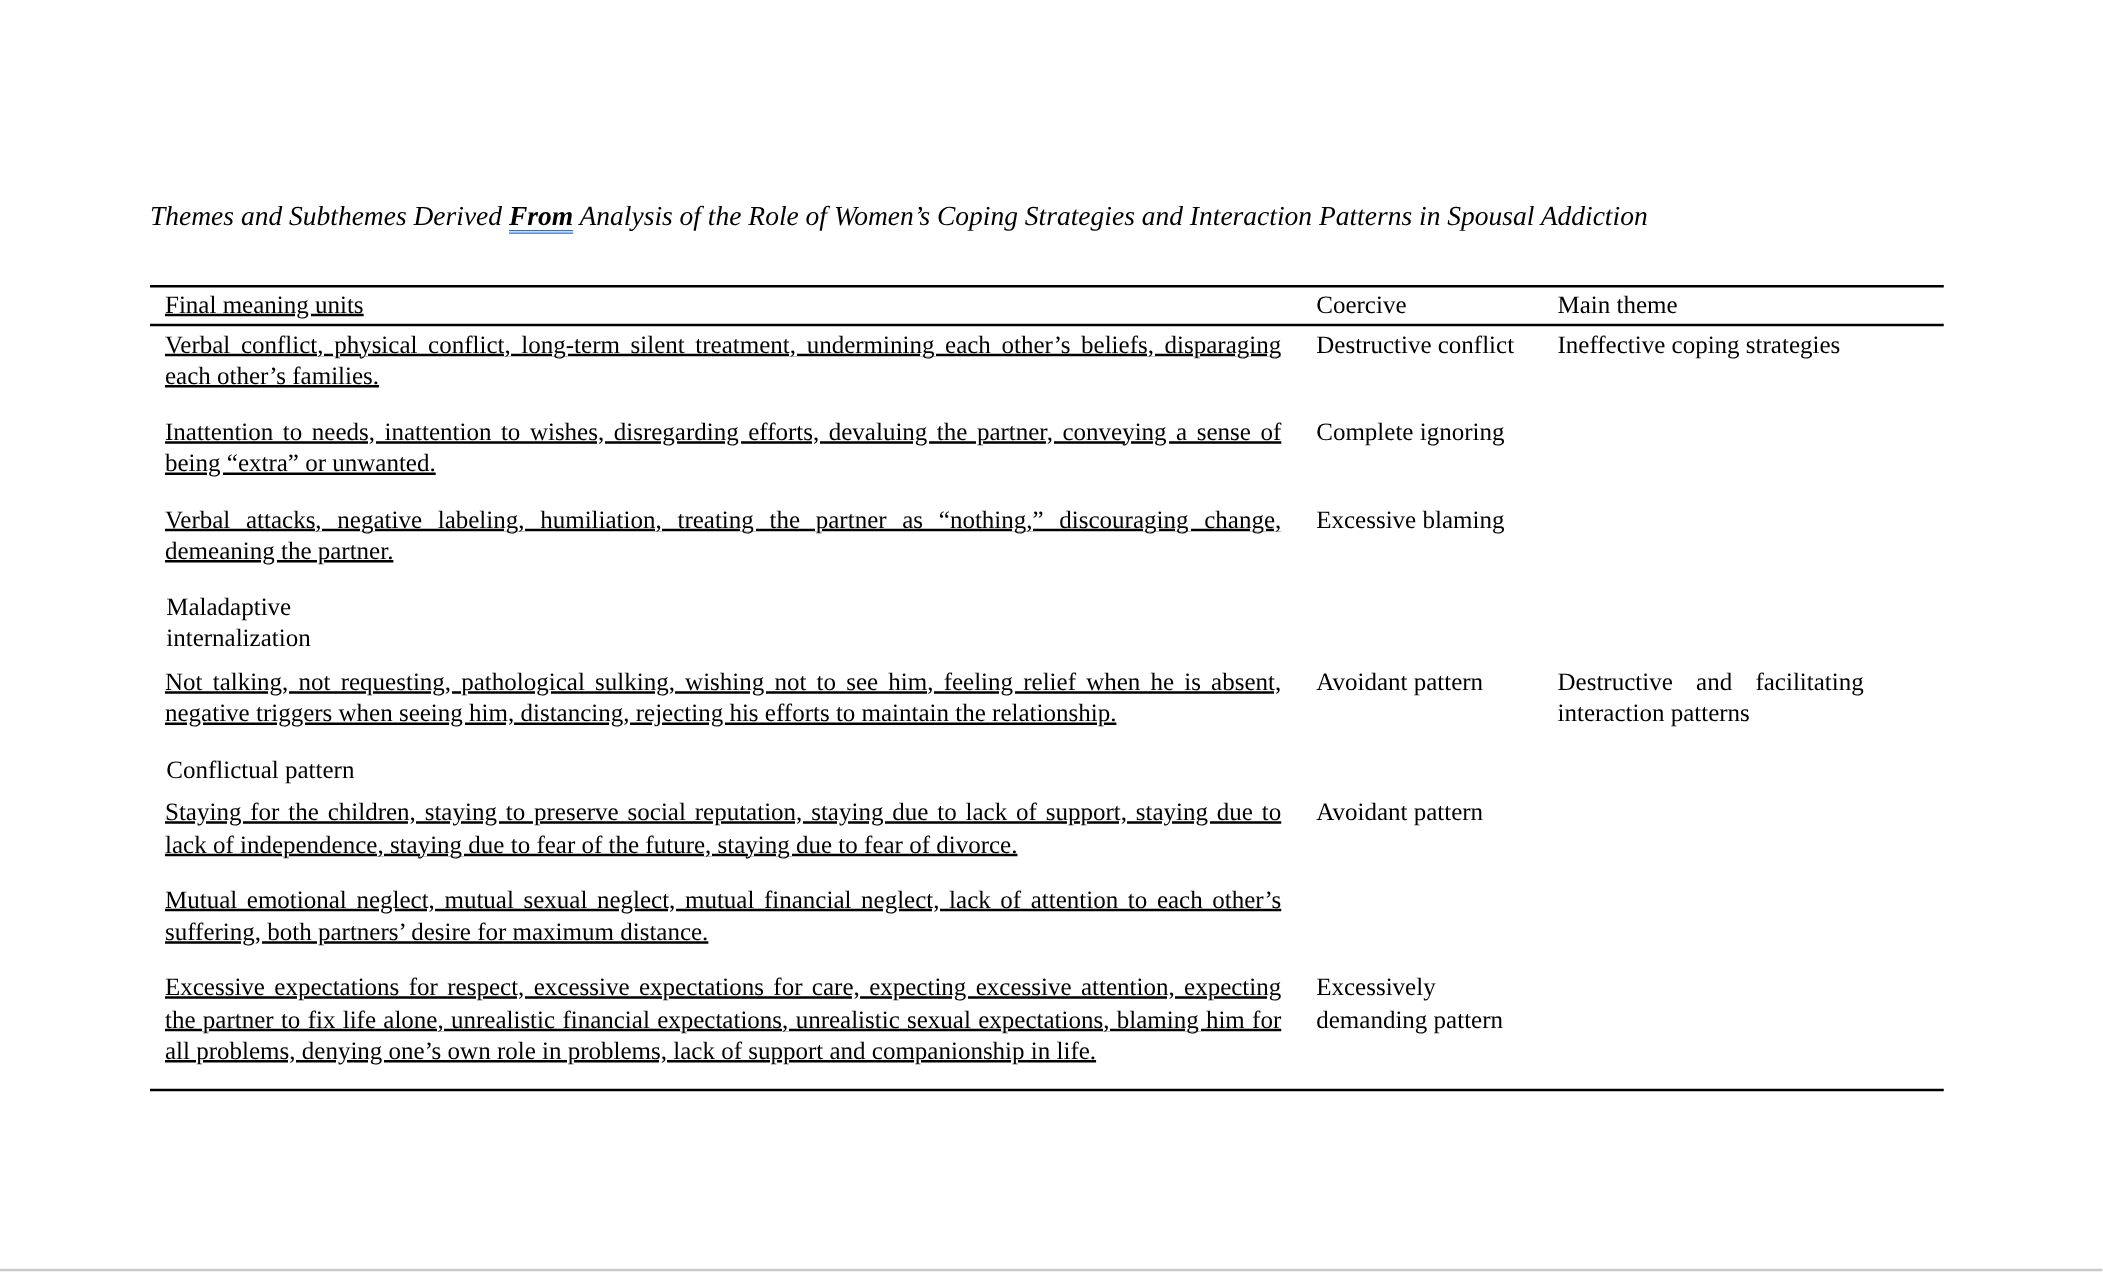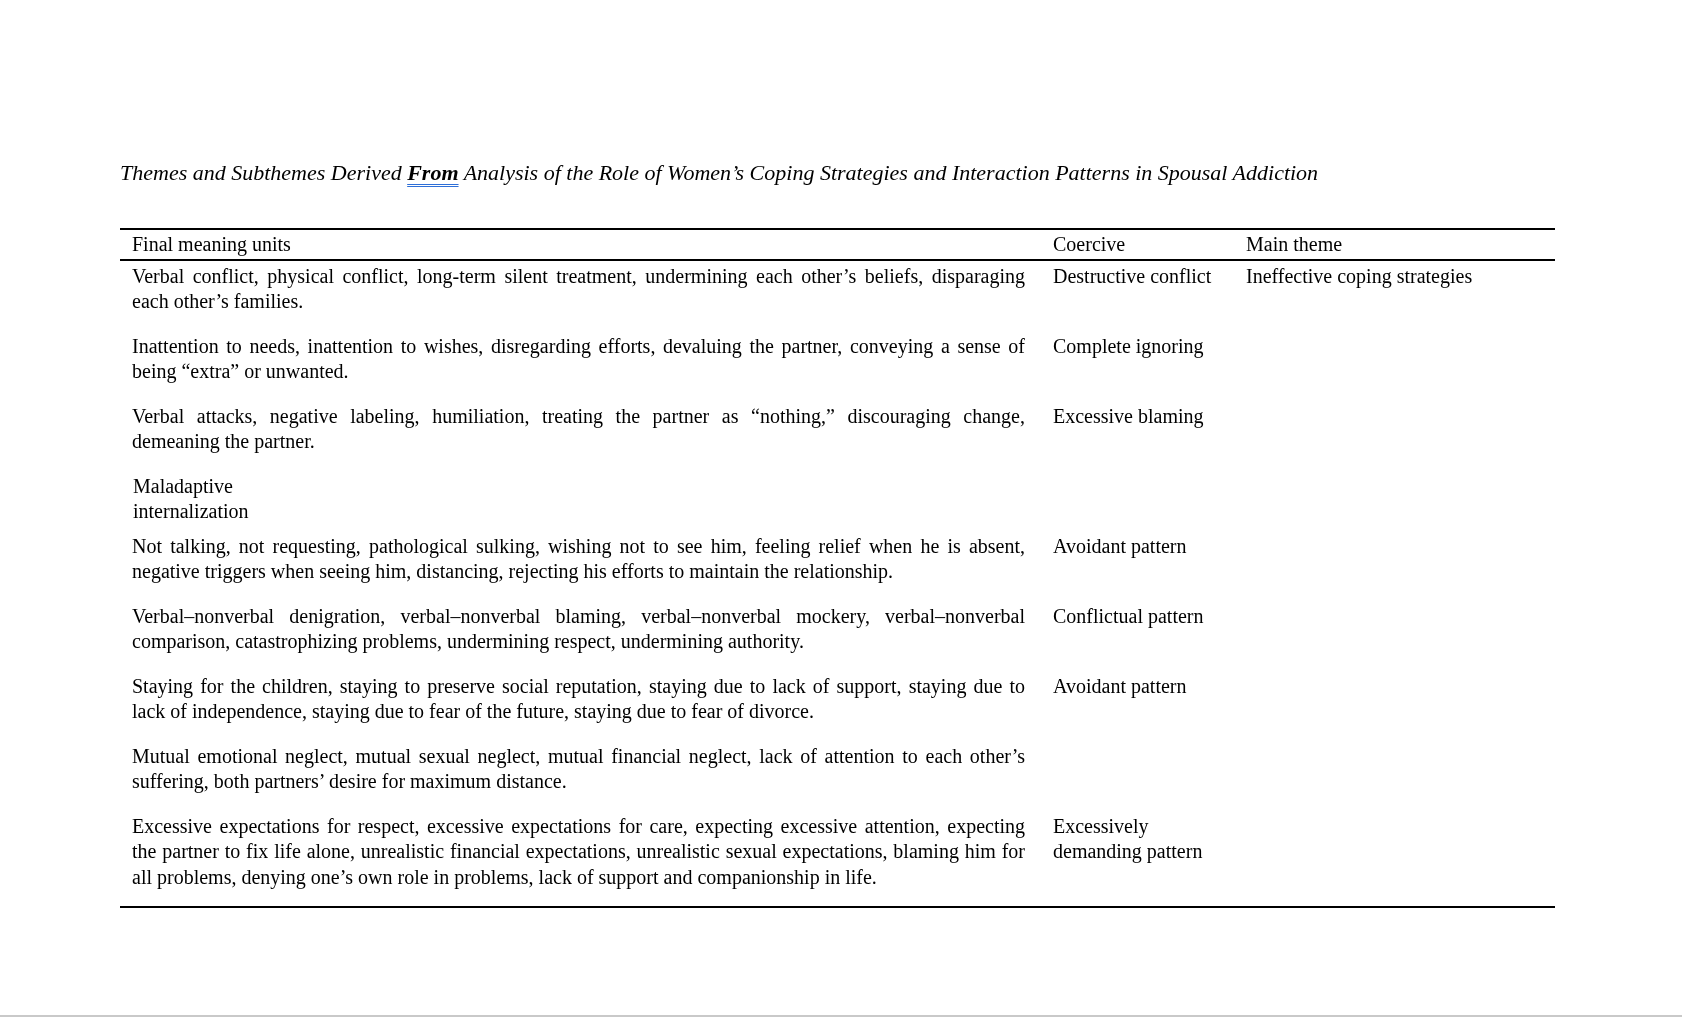--- a/index.html
+++ b/index.html
@@ -47,21 +47,21 @@
     display: flex;
     align-items: flex-start;
   }
   .trow.thead {
     border-bottom: 2px solid #000000;
   }
   .cell {
     box-sizing: border-box;
     text-align: justify;
   }
-  .c1 { width: 920px; padding: 3px 15px 16px 12px; }
+  .c1 { width: 920px; padding: 3px 15px 16px 12px; text-decoration: underline; }
   .c2 { width: 194px; padding: 3px 8px  6px 13px; }
   .c3 { width: 321px; padding: 3px 64px 6px 12px; }
   .thead .cell {
     text-align: left;
     padding-top: 2px;
     padding-bottom: 1px;
   }
   .page-divider {
     position: absolute;
     left: 0;
@@ -103,24 +103,24 @@
   </div>
 
   <div class="trow">
     <div class="cell c2">Maladaptive internalization</div>
     <div class="cell c3"></div>
   </div>
 
   <div class="trow">
     <div class="cell c1">Not talking, not requesting, pathological sulking, wishing not to see him, feeling relief when he is absent, negative triggers when seeing him, distancing, rejecting his efforts to maintain the relationship.</div>
     <div class="cell c2">Avoidant pattern</div>
+    <div class="cell c3">Destructive and facilitating interaction patterns</div>
   </div>
 
   <div class="trow">
-    <div class="cell c1">Verbal–nonverbal denigration, verbal–nonverbal blaming, verbal–nonverbal mockery, verbal–nonverbal comparison, catastrophizing problems, undermining respect, undermining authority.</div>
     <div class="cell c2">Conflictual pattern</div>
     <div class="cell c3"></div>
   </div>
 
   <div class="trow">
     <div class="cell c1">Staying for the children, staying to preserve social reputation, staying due to lack of support, staying due to lack of independence, staying due to fear of the future, staying due to fear of divorce.</div>
     <div class="cell c2">Avoidant pattern</div>
     <div class="cell c3"></div>
   </div>
 

